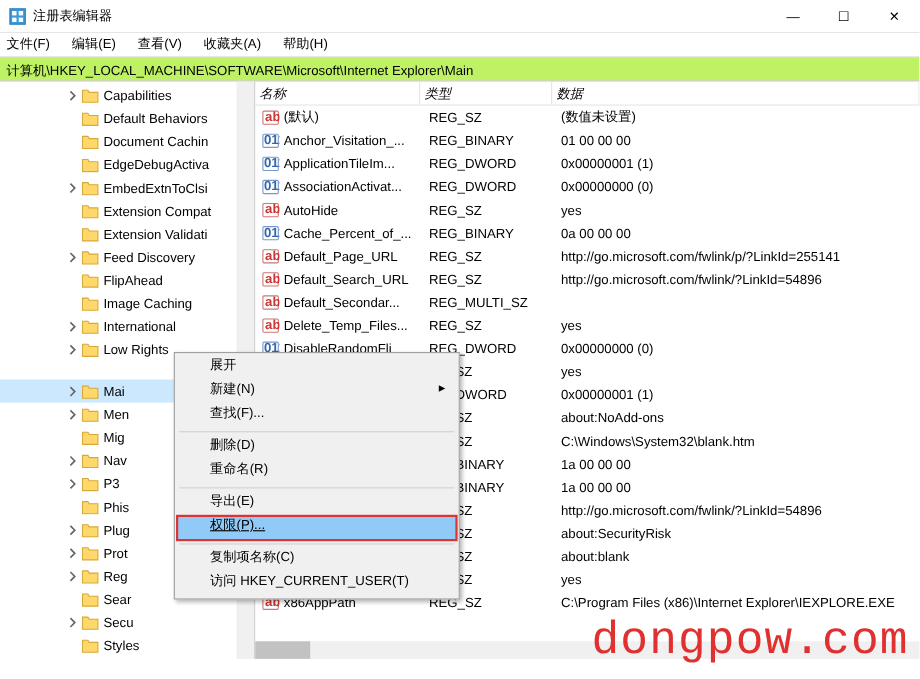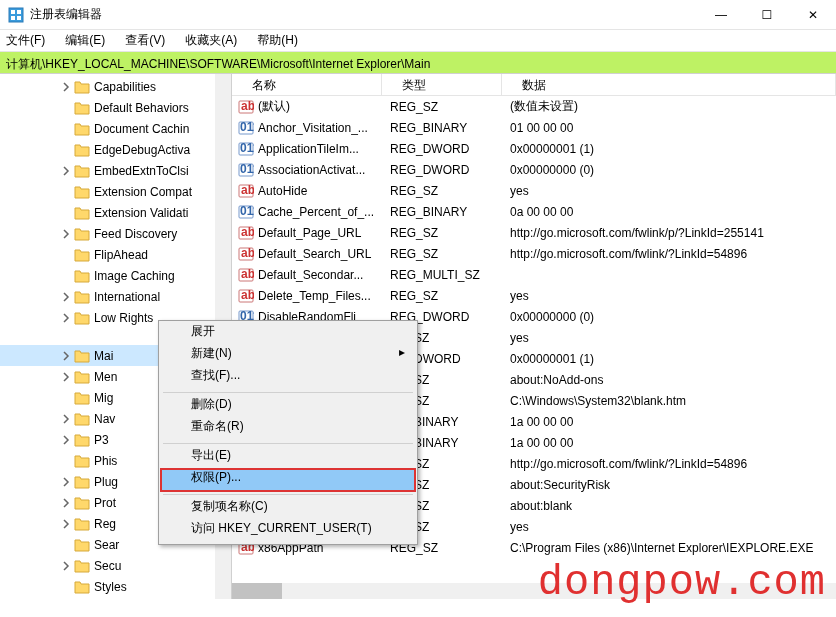--- a/index.html
+++ b/index.html
@@ -14,37 +14,37 @@
 .content { display: flex; height: 525px; }
 .tree { width: 232px; border-right: 1px solid #d0d0d0; overflow: hidden; position: relative; }
 .tree-inner { padding-top: 2px; text-align: right; }
 .tree-row { height: 21px; display: flex; align-items: center; padding-left: 60px; white-space: nowrap; position: relative; }
 .tree-row.sel { background: #cce8ff; margin-top: 17px; }
 .chevron { width: 12px; height: 12px; margin-right: 2px; display:inline-flex; align-items:center; justify-content:center;}
 .folder-icon { width: 16px; height: 14px; margin-right: 4px; }
 .tree-scroll { position: absolute; right: 0; top: 0; width: 16px; height: 100%; background: #f0f0f0; }
 .list { flex: 1; position: relative; }
 .list-header { height: 22px; display: flex; border-bottom: 1px solid #e5e5e5; }
-.list-header > div { padding: 3px 20px; border-right: 1px solid #e5e5e5; }
+.list-header > div { padding: 3px 4px; border-right: 1px solid #e5e5e5; font-style: italic; }
 .col-name { width: 150px; }
 .col-type { width: 120px; }
 .col-data { flex: 1; }
 .list-body { overflow: hidden; }
 .list-row { height: 21px; display: flex; align-items: center; }
 .list-row .val-icon { width: 16px; height: 16px; margin: 0 4px 0 6px; flex-shrink: 0; text-align: center; }
 .list-row .nm { width: 124px; overflow: hidden; text-overflow: ellipsis; white-space: nowrap; }
 .list-row .tp { width: 120px; padding-left: 8px; }
 .list-row .dt { flex: 1; padding-left: 8px; white-space: nowrap; overflow: hidden; }
 .hscroll { position: absolute; bottom: 0; left: 0; right: 0; height: 16px; background: #f0f0f0; display:flex; }
 .hscroll .track { flex:1; }
 .hscroll .thumb { width: 50px; height: 100%; background: #c2c2c2; }
 .context-menu { position: absolute; left: 158px; top: 320px; width: 260px; background: #f0f0f0; border: 1px solid #a0a0a0; box-shadow: 2px 2px 4px rgba(0,0,0,0.3); padding: 2px; z-index: 100; }
 .ctx-item { height: 22px; display: flex; align-items: flex-start; padding-left: 30px; position: relative; }
 .ctx-item.hl { background: #91c9f7; }
-.ctx-item.box { outline: 2px solid #d33; outline-offset: -1px; }
+.ctx-item.box { outline: 2px solid #d33; outline-offset: -1px; text-decoration: underline; }
 .ctx-sub { position: absolute; right: 10px; }
 .ctx-sep { height: 1px; background: #d0d0d0; margin: 3px 2px; }
 .watermark { position: absolute; right: 10px; bottom: 10px; font-size: 42px; color: #e03030; font-family: Liberation Mono, monospace; letter-spacing: 1px; pointer-events: none; }
 </style>
 </head>
 <body>
 
 <div class="titlebar">
   <span class="app-icon">
     <svg viewBox="0 0 16 16">

